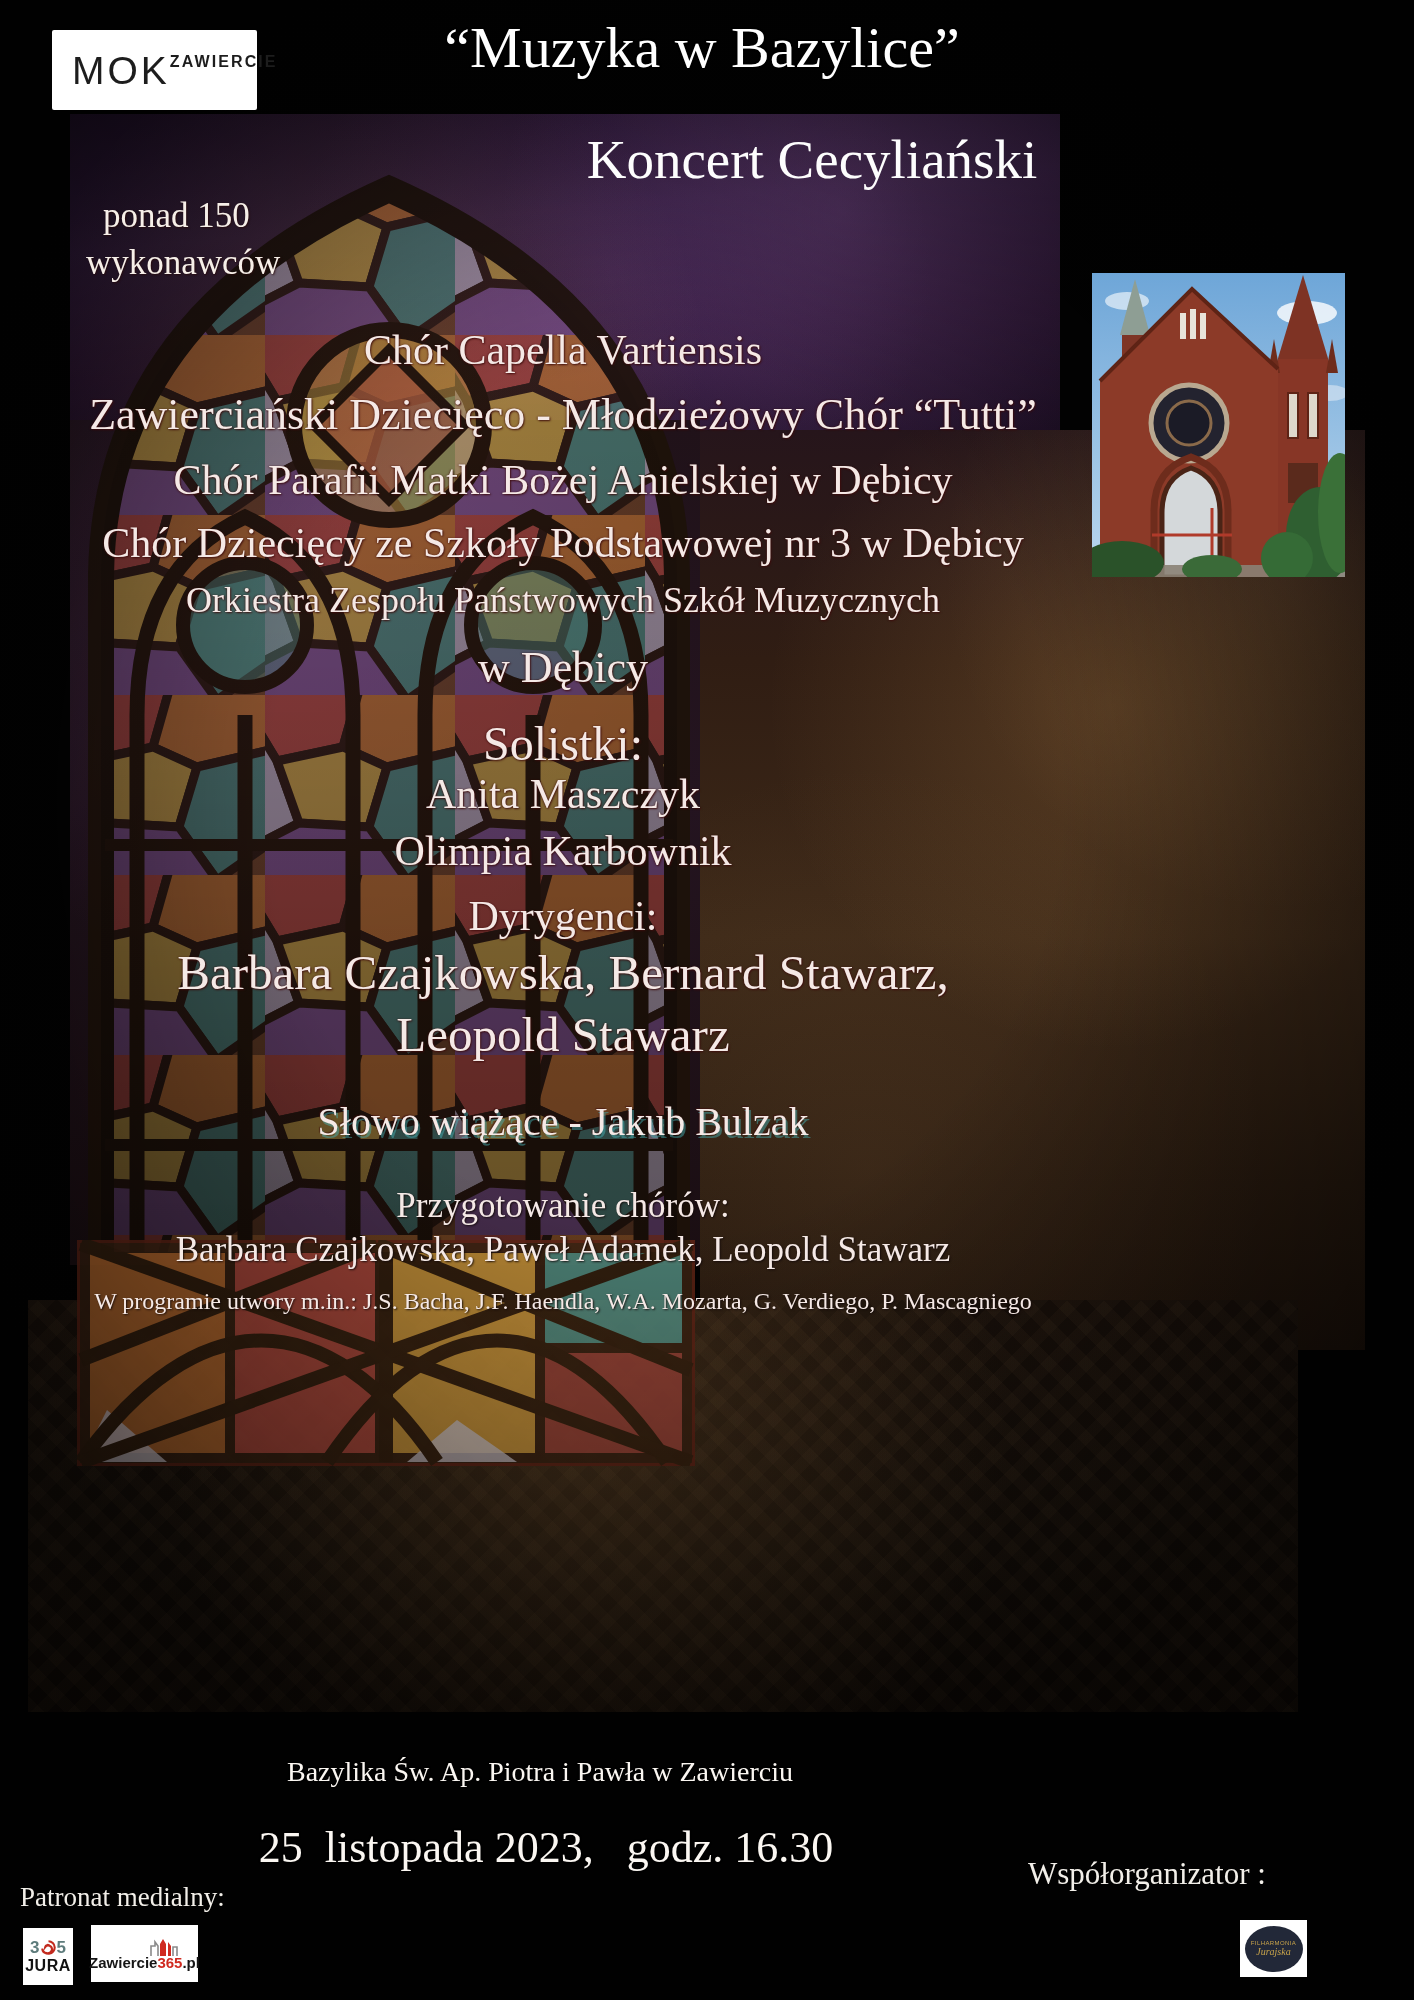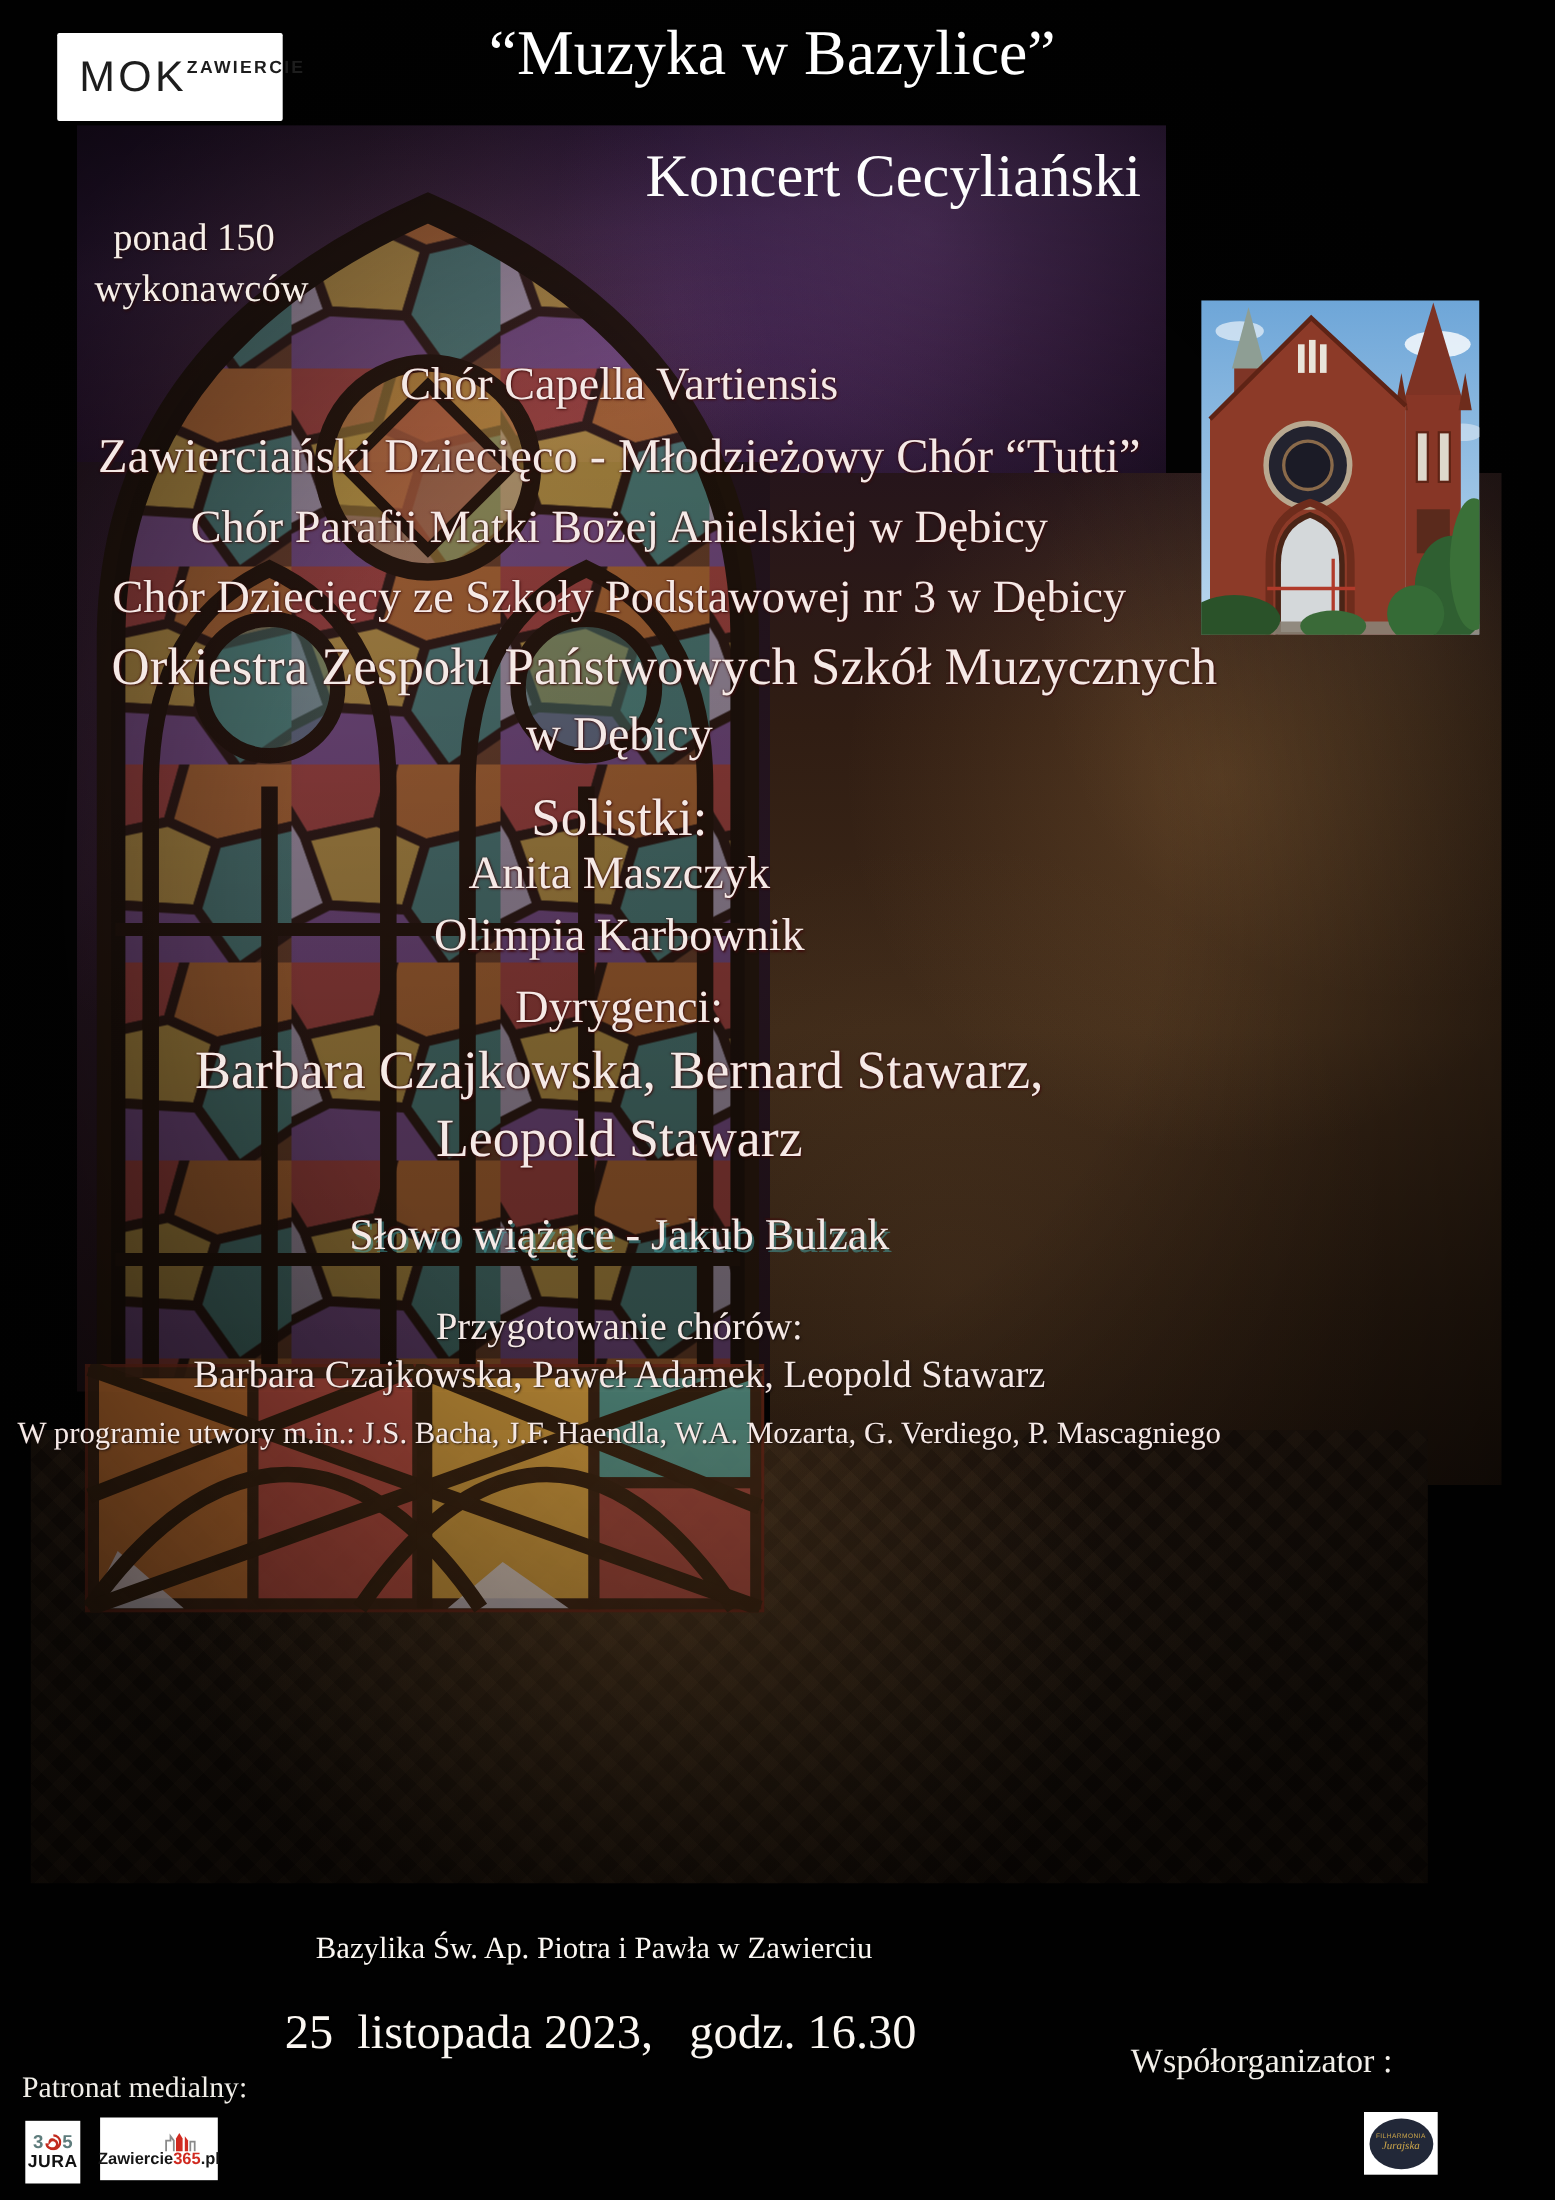--- a/index.html
+++ b/index.html
@@ -55,33 +55,33 @@
   .note1{left:103px;top:196px;}
   .note2{left:86px;top:243px;}
 
   
   .line{position:absolute;left:0;width:1126px;text-align:center;color:#f5e9e6;
     text-shadow:1px 1px 2px rgba(62,12,12,.9), -1px 0 2px rgba(62,12,12,.45);}
   .l-ens0{top:326px;font-size:42px;}
   .l-ens1{top:389px;font-size:44px;}
   .l-ens2{top:456px;font-size:42px;}
   .l-ens3{top:519px;font-size:42px;}
-  .l-ens4{top:579px;font-size:48px;padding-left:41px;}
+  .l-ens4{top:579px;font-size:36px;}
   .l-ens5{top:642px;font-size:44px;}
   .l-sol-h{top:716px;font-size:48px;}
   .l-sol0{top:770px;font-size:42px;}
   .l-sol1{top:827px;font-size:42px;}
   .l-dyr-h{top:892px;font-size:42px;}
   .l-dyr1{top:944px;font-size:49px;}
   .l-dyr2{top:1006px;font-size:49px;}
   .l-nar{top:1098px;font-size:40px;
     text-shadow:2px 3px 0 rgba(72,185,188,.45), -1px -1px 1px rgba(62,12,12,.6);}
   .l-prep-h{top:1186px;font-size:35px;text-shadow:1px 1px 2px rgba(20,10,10,.9);}
   .l-prep-n{top:1230px;font-size:35px;text-shadow:1px 1px 2px rgba(20,10,10,.9);}
-  .l-prog{top:1288px;font-size:28px;text-shadow:1px 1px 2px rgba(20,10,10,.9);}
+  .l-prog{top:1288px;font-size:24px;text-shadow:1px 1px 2px rgba(20,10,10,.9);}
   .l-venue{top:1756px;font-size:28px;width:1080px;color:#fbf7f2;text-shadow:0 0 2px rgba(0,0,0,.5);}
   .l-date{top:1822px;font-size:44px;width:1080px;left:6px;white-space:pre;color:#fbf7f2;
     text-shadow:0 0 2px rgba(0,0,0,.5);}
 
   
   .patronat{left:20px;top:1882px;font-size:27px;color:#f2efe9;}
   .coorg{left:1028px;top:1856px;font-size:31px;color:#f2efe9;}
 
   .logo-box{position:absolute;background:#fff;display:flex;flex-direction:column;
     align-items:center;justify-content:center;box-sizing:border-box;}

